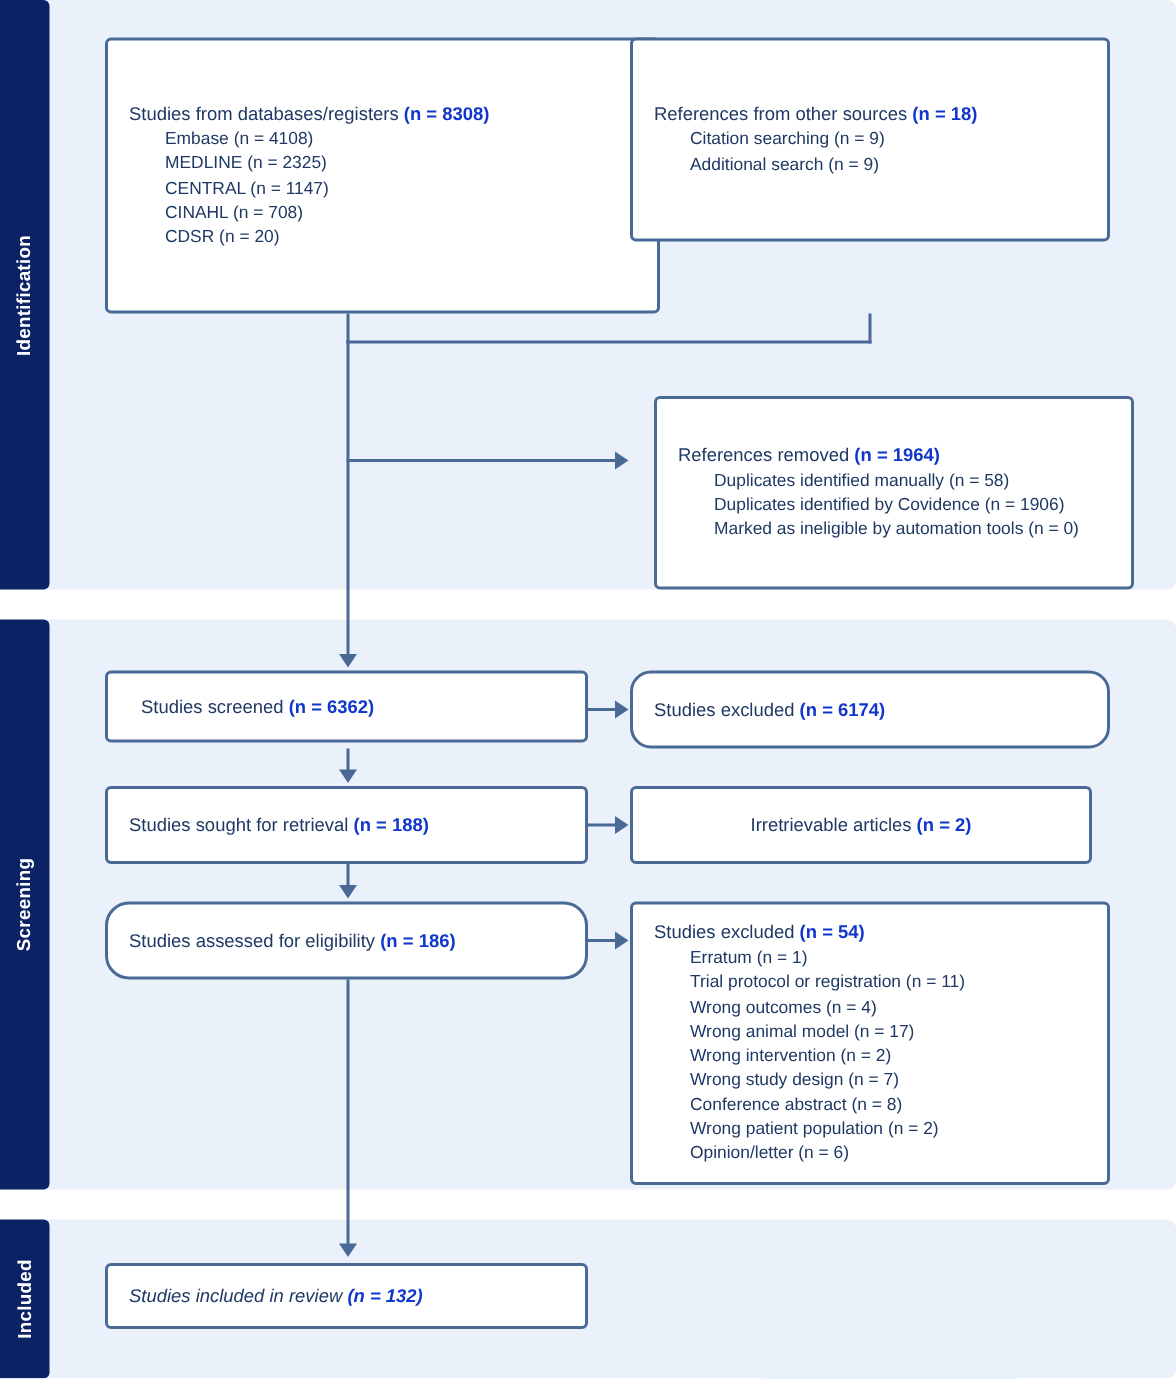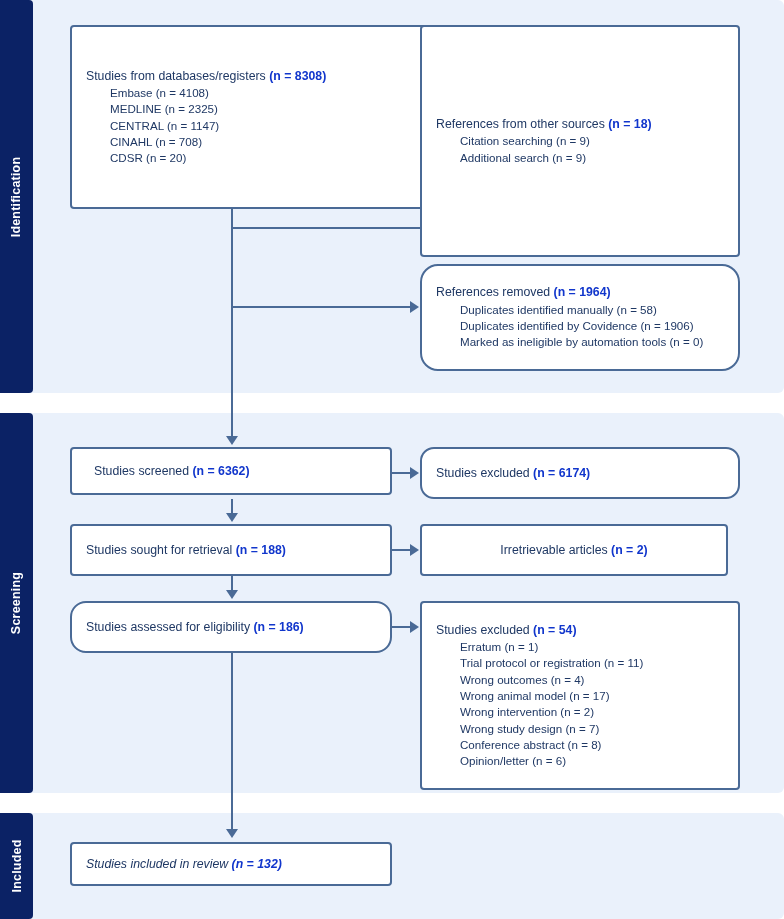--- a/index.html
+++ b/index.html
@@ -75,22 +75,22 @@
   }
   .box-line.head { margin-bottom: 1px; }
   .box-line.sub  { padding-left: 24px; font-size: 11.6px; line-height: 16.3px; }
   .count {
     color: #1136cc;
     font-weight: bold;
   }
 
   
   #box-databases   { left: 70px;  top: 25px;  width: 370px; height: 184px; }
-  #box-othersources{ left: 420px; top: 25px;  width: 320px; height: 232px; }
-  #box-removed     { left: 420px; top: 264px; width: 320px; height: 107px; border-radius: 18px; }
+  #box-othersources{ left: 420px; top: 25px;  width: 320px; height: 136px; }
+  #box-removed     { left: 436px; top: 264px; width: 320px; height: 129px; }
   #box-screened    { left: 70px;  top: 447px; width: 322px; height: 48px; padding-left: 22px;  }
   #box-excluded1   { left: 420px; top: 447px; width: 320px; height: 52px; border-radius: 14px;  }
   #box-retrieval   { left: 70px;  top: 524px; width: 322px; height: 52px;  }
   #box-irretrieve  { left: 420px; top: 524px; width: 308px; height: 52px; text-align: center;  }
   #box-eligibility { left: 70px;  top: 601px; width: 322px; height: 52px; border-radius: 16px;  }
   #box-excluded2   { left: 420px; top: 601px; width: 320px; height: 189px; }
   #box-included    { left: 70px;  top: 842px; width: 322px; height: 44px; font-style: italic;  }
 
   
   .conn {
@@ -226,20 +226,21 @@
     <div class="box-line head">
       <span>Studies excluded </span><span class="count">(n = 54)</span>
     </div>
     <div class="box-line sub">Erratum (n = 1)</div>
     <div class="box-line sub">Trial protocol or registration (n = 11)</div>
     <div class="box-line sub">Wrong outcomes (n = 4)</div>
     <div class="box-line sub">Wrong animal model (n = 17)</div>
     <div class="box-line sub">Wrong intervention (n = 2)</div>
     <div class="box-line sub">Wrong study design (n = 7)</div>
     <div class="box-line sub">Conference abstract (n = 8)</div>
+    <div class="box-line sub">Wrong patient population (n = 2)</div>
     <div class="box-line sub">Opinion/letter (n = 6)</div>
   </div>
 
   <div class="box" id="box-included">
     <div class="box-line">
       <span>Studies included in review </span><span class="count">(n = 132)</span>
     </div>
   </div>
 
 </div>

